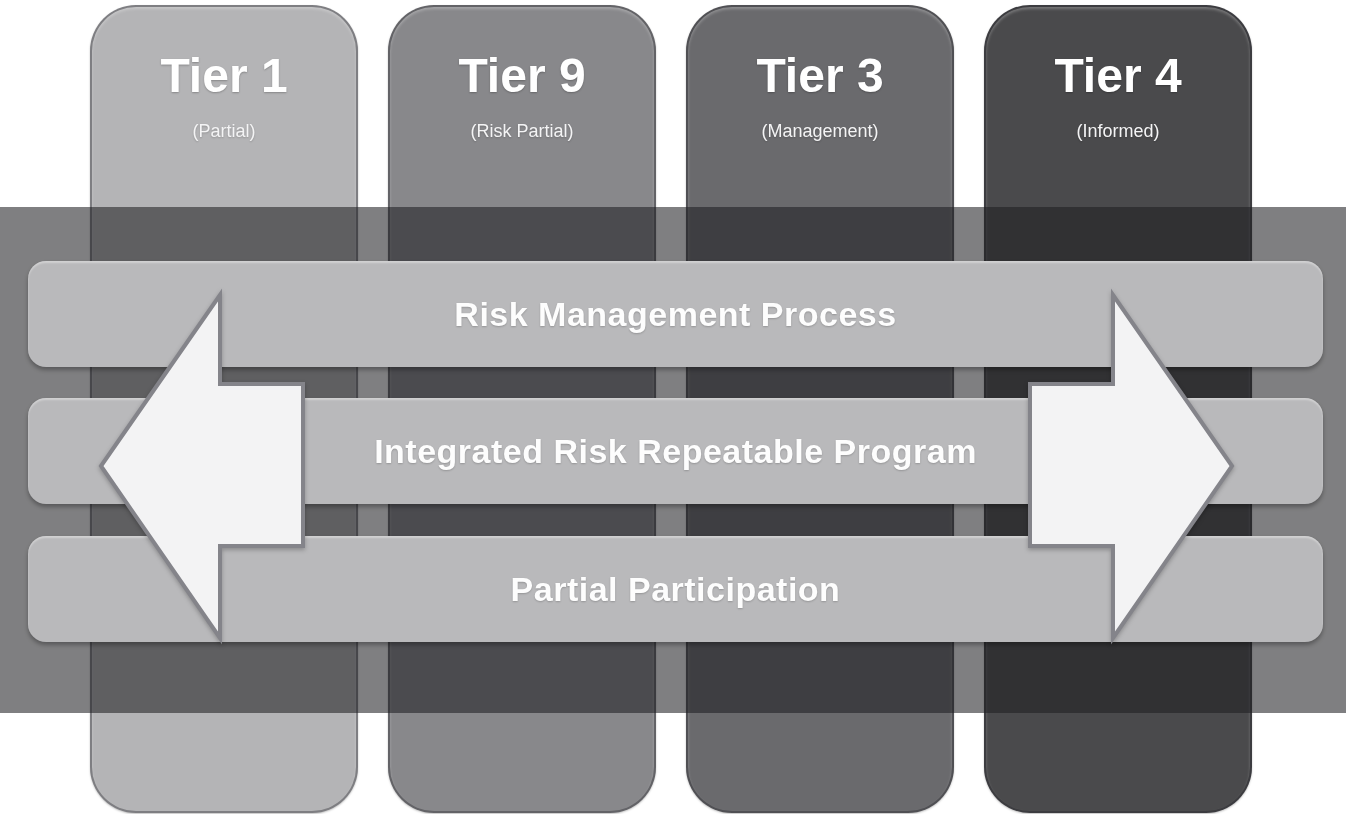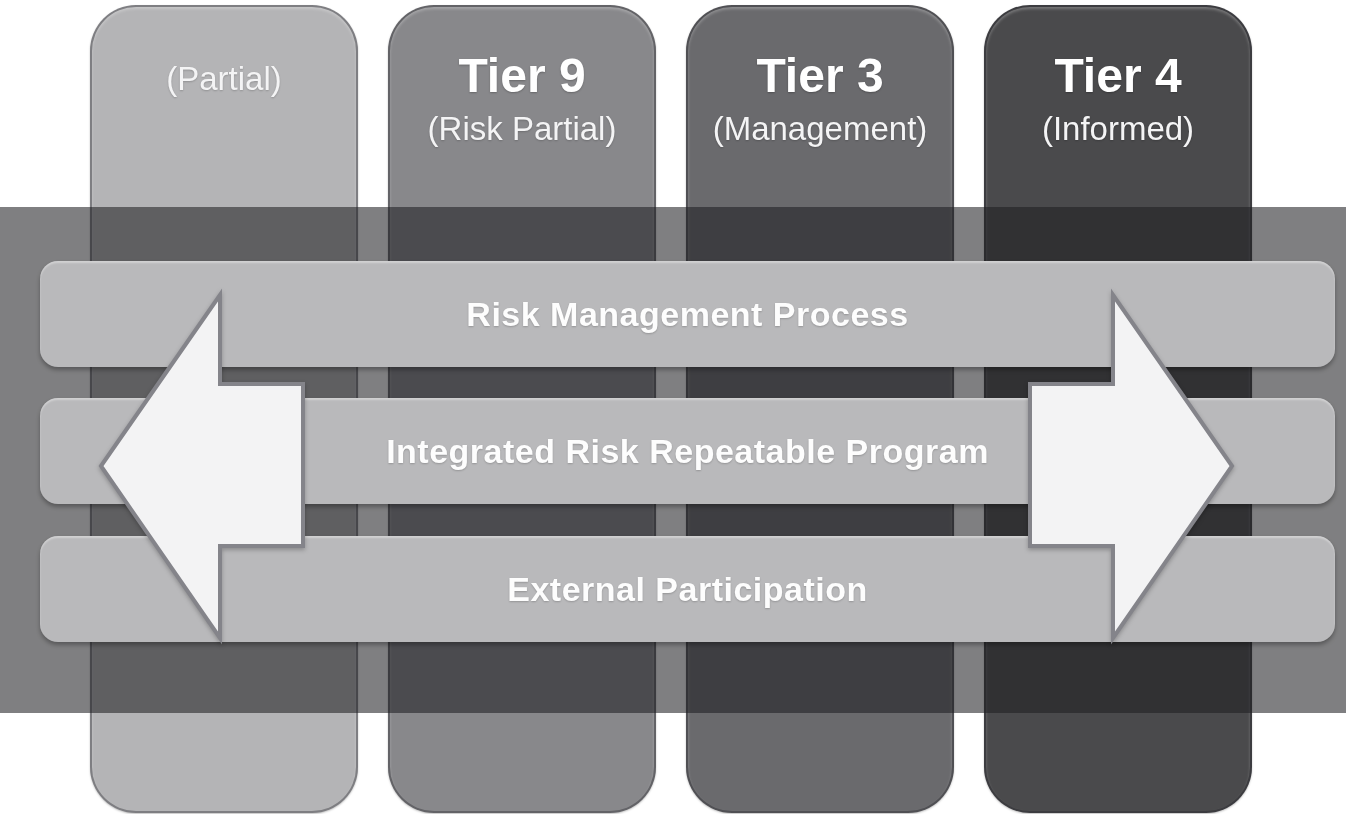--- a/index.html
+++ b/index.html
@@ -34,40 +34,40 @@
 
   .tier-title {
     color: #ffffff;
     font-size: 48px;
     font-weight: 700;
     line-height: 1.05;
     text-shadow: 0 1px 2px rgba(0,0,0,0.25);
   }
   .tier-subtitle {
     color: #f4f4f5;
-    font-size: 33px;
+    font-size: 18px;
     font-weight: 400;
-    margin-top: 9px;
+    margin-top: 20px;
     text-shadow: 0 1px 2px rgba(0,0,0,0.2);
   }
 
   
   .band {
     position: absolute;
     left: 0;
     top: 207px;
     width: 1346px;
     height: 506px;
     z-index: 2;
   }
 
   
   .bar {
     position: absolute;
-    left: 40px;
+    left: 28px;
     width: 1295px;
     height: 106px;
     border-radius: 18px;
     z-index: 3;
     display: flex;
     align-items: center;
     justify-content: center;
     box-shadow: inset 0 2px 2px rgba(255,255,255,0.35), 0 3px 4px rgba(0,0,0,0.3);
   }
   .bar-0 { top: 261px; }
@@ -95,20 +95,21 @@
     stroke-linejoin: miter;
     filter: drop-shadow(0 2px 2px rgba(0,0,0,0.25));
   }
 </style>
 </head>
 <body>
 
 <div class="canvas">
 
   <div class="tier-column tier-col-0" style="background-color: rgb(180, 180, 182);">
+    <div class="tier-title">Tier 1</div>
     <div class="tier-subtitle">(Partial)</div>
   </div>
   <div class="tier-column tier-col-1" style="background-color: rgb(136, 136, 139);">
     <div class="tier-title">Tier 9</div>
     <div class="tier-subtitle">(Risk Partial)</div>
   </div>
   <div class="tier-column tier-col-2" style="background-color: rgb(106, 106, 109);">
     <div class="tier-title">Tier 3</div>
     <div class="tier-subtitle">(Management)</div>
   </div>
@@ -119,21 +120,21 @@
 
   <div class="band" style="background-color: rgba(30, 30, 33, 0.57);"></div>
 
   <div class="bar bar-0" style="background-color: rgb(185, 185, 187);">
     <span class="bar-label">Risk Management Process</span>
   </div>
   <div class="bar bar-1" style="background-color: rgb(185, 185, 187);">
     <span class="bar-label">Integrated Risk Repeatable Program</span>
   </div>
   <div class="bar bar-2" style="background-color: rgb(185, 185, 187);">
-    <span class="bar-label">External Participation</span>
+    <span class="bar-label">Partial Participation</span>
   </div>
 
   <svg class="arrow arrow-left" width="206" height="347" viewBox="0 0 206 347" aria-hidden="true">
     <polygon points="2,173 121,2 121,91 204,91 204,253 121,253 121,345" fill="#f3f3f4" stroke="#84848a"></polygon>
   </svg>
 
   <svg class="arrow arrow-right" width="206" height="347" viewBox="0 0 206 347" aria-hidden="true">
     <polygon points="204,173 85,2 85,91 2,91 2,253 85,253 85,345" fill="#f3f3f4" stroke="#84848a"></polygon>
   </svg>
 

